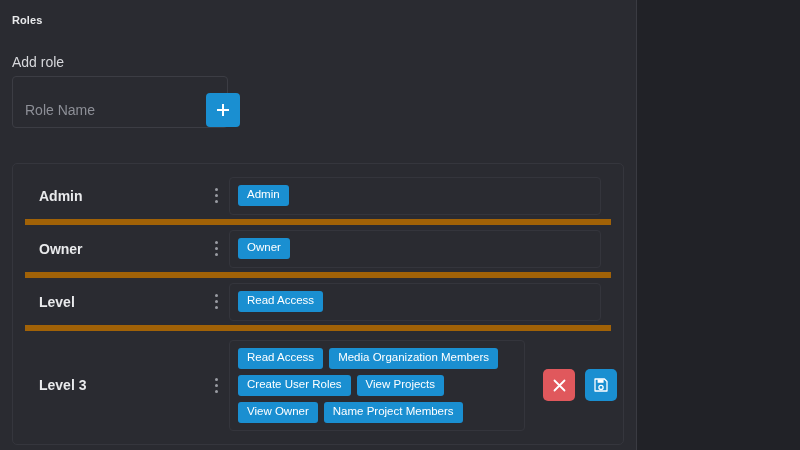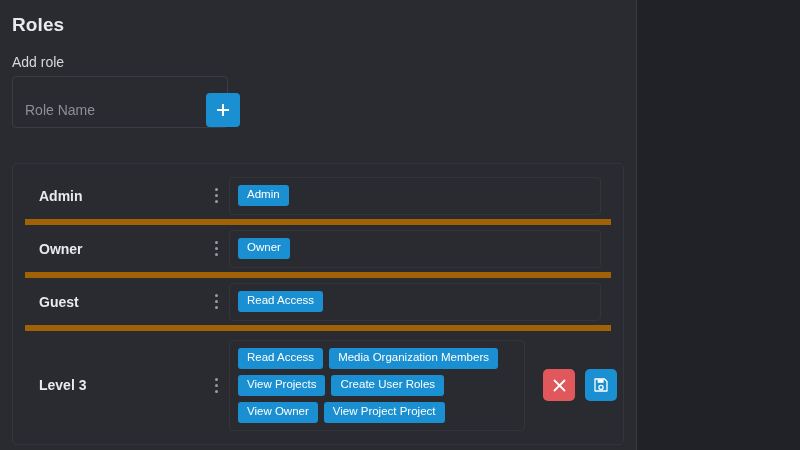--- a/index.html
+++ b/index.html
@@ -43,21 +43,21 @@
     position: absolute;
     left: 637px; top: 0;
     width: 163px; height: 450px;
     background: #212227;
   }
 
   
   .page-title {
     position: absolute;
     left: 12px; top: 14px;
-    font-size: 19px;
+    font-size: 11px;
     font-weight: bold;
     color: #e9eaec;
     letter-spacing: .1px;
   }
 
   
   .add-role-label {
     position: absolute;
     left: 12px; top: 54px;
     font-size: 14px;
@@ -242,45 +242,45 @@
             <i></i>
             <i></i>
             <i></i>
           </div>
         <div class="perm-box wide">
           <span class="tag">Owner</span>
         </div>
       </div>
 
       <div class="role-row r-guest">
-        <div class="role-name">Guest</div>
+        <div class="role-name">Level</div>
         <div class="row-menu">
             <i></i>
             <i></i>
             <i></i>
           </div>
         <div class="perm-box wide">
           <span class="tag">Read Access</span>
         </div>
       </div>
 
       <div class="role-row r-level3 last">
         <div class="role-name">Level 3</div>
         <div class="row-menu">
             <i></i>
             <i></i>
             <i></i>
           </div>
         <div class="perm-box narrow">
           <span class="tag">Read Access</span>
           <span class="tag">Media Organization Members</span>
+          <span class="tag">Create User Roles</span>
           <span class="tag">View Projects</span>
-          <span class="tag">Create User Roles</span>
           <span class="tag">View Owner</span>
-          <span class="tag">View Project Project</span>
+          <span class="tag">Name Project Members</span>
         </div>
         <div class="row-actions">
           <button class="act-btn cancel">
             <span>
               <svg width="15" height="15" viewBox="0 0 15 15" aria-hidden="true">
                 <path d="M2.5 2.5 L12.5 12.5 M12.5 2.5 L2.5 12.5" stroke="#ffffff" stroke-width="1.8" stroke-linecap="round"></path>
               </svg>
             </span>
           </button>
           <button class="act-btn save">

